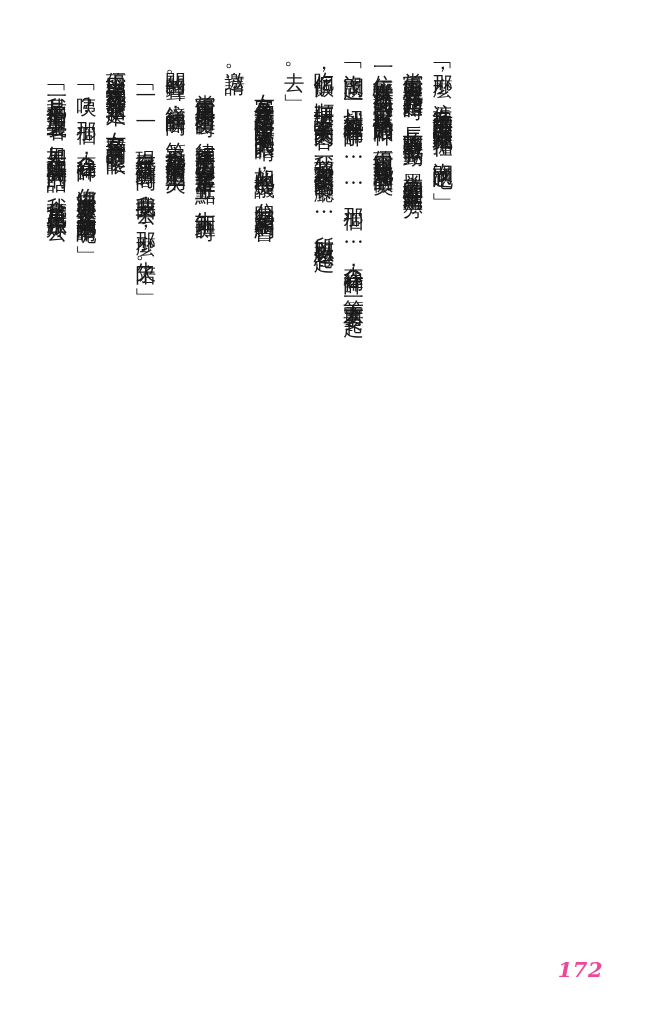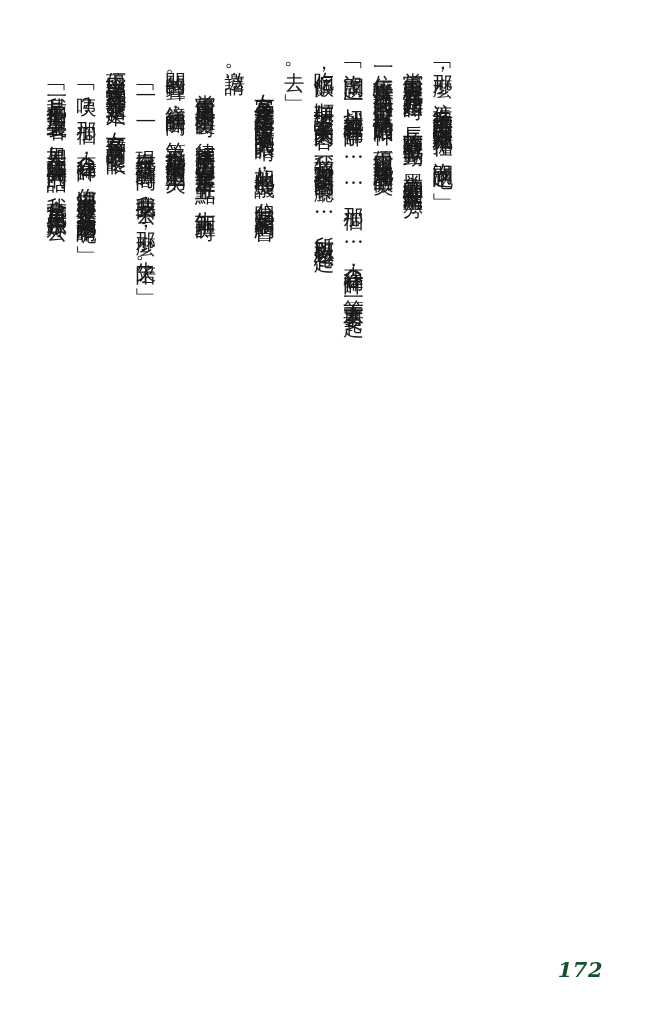--- a/index.html
+++ b/index.html
@@ -45,21 +45,21 @@
   }
   #page-number {
     position: absolute;
     right: 52px;
     bottom: 42px;
     font-family: "DejaVu Serif", "Liberation Serif", serif;
     font-style: italic;
     font-weight: bold;
     font-size: 21px;
     letter-spacing: 0.5px;
-    color: #14532d;
+    color: #ec4899;
   }
 </style>
 </head>
 <body>
 
 <div id="page">
 
   <div id="body-text">
     <div class="col indent">「我是一個不加班主義者，如果是在上班時間內的話，我會當成是工作跟妳去</div>
     <div class="col indent">「咦？那個…森谷律師，你還沒回答要不要接受我的邀請呢？」</div>

